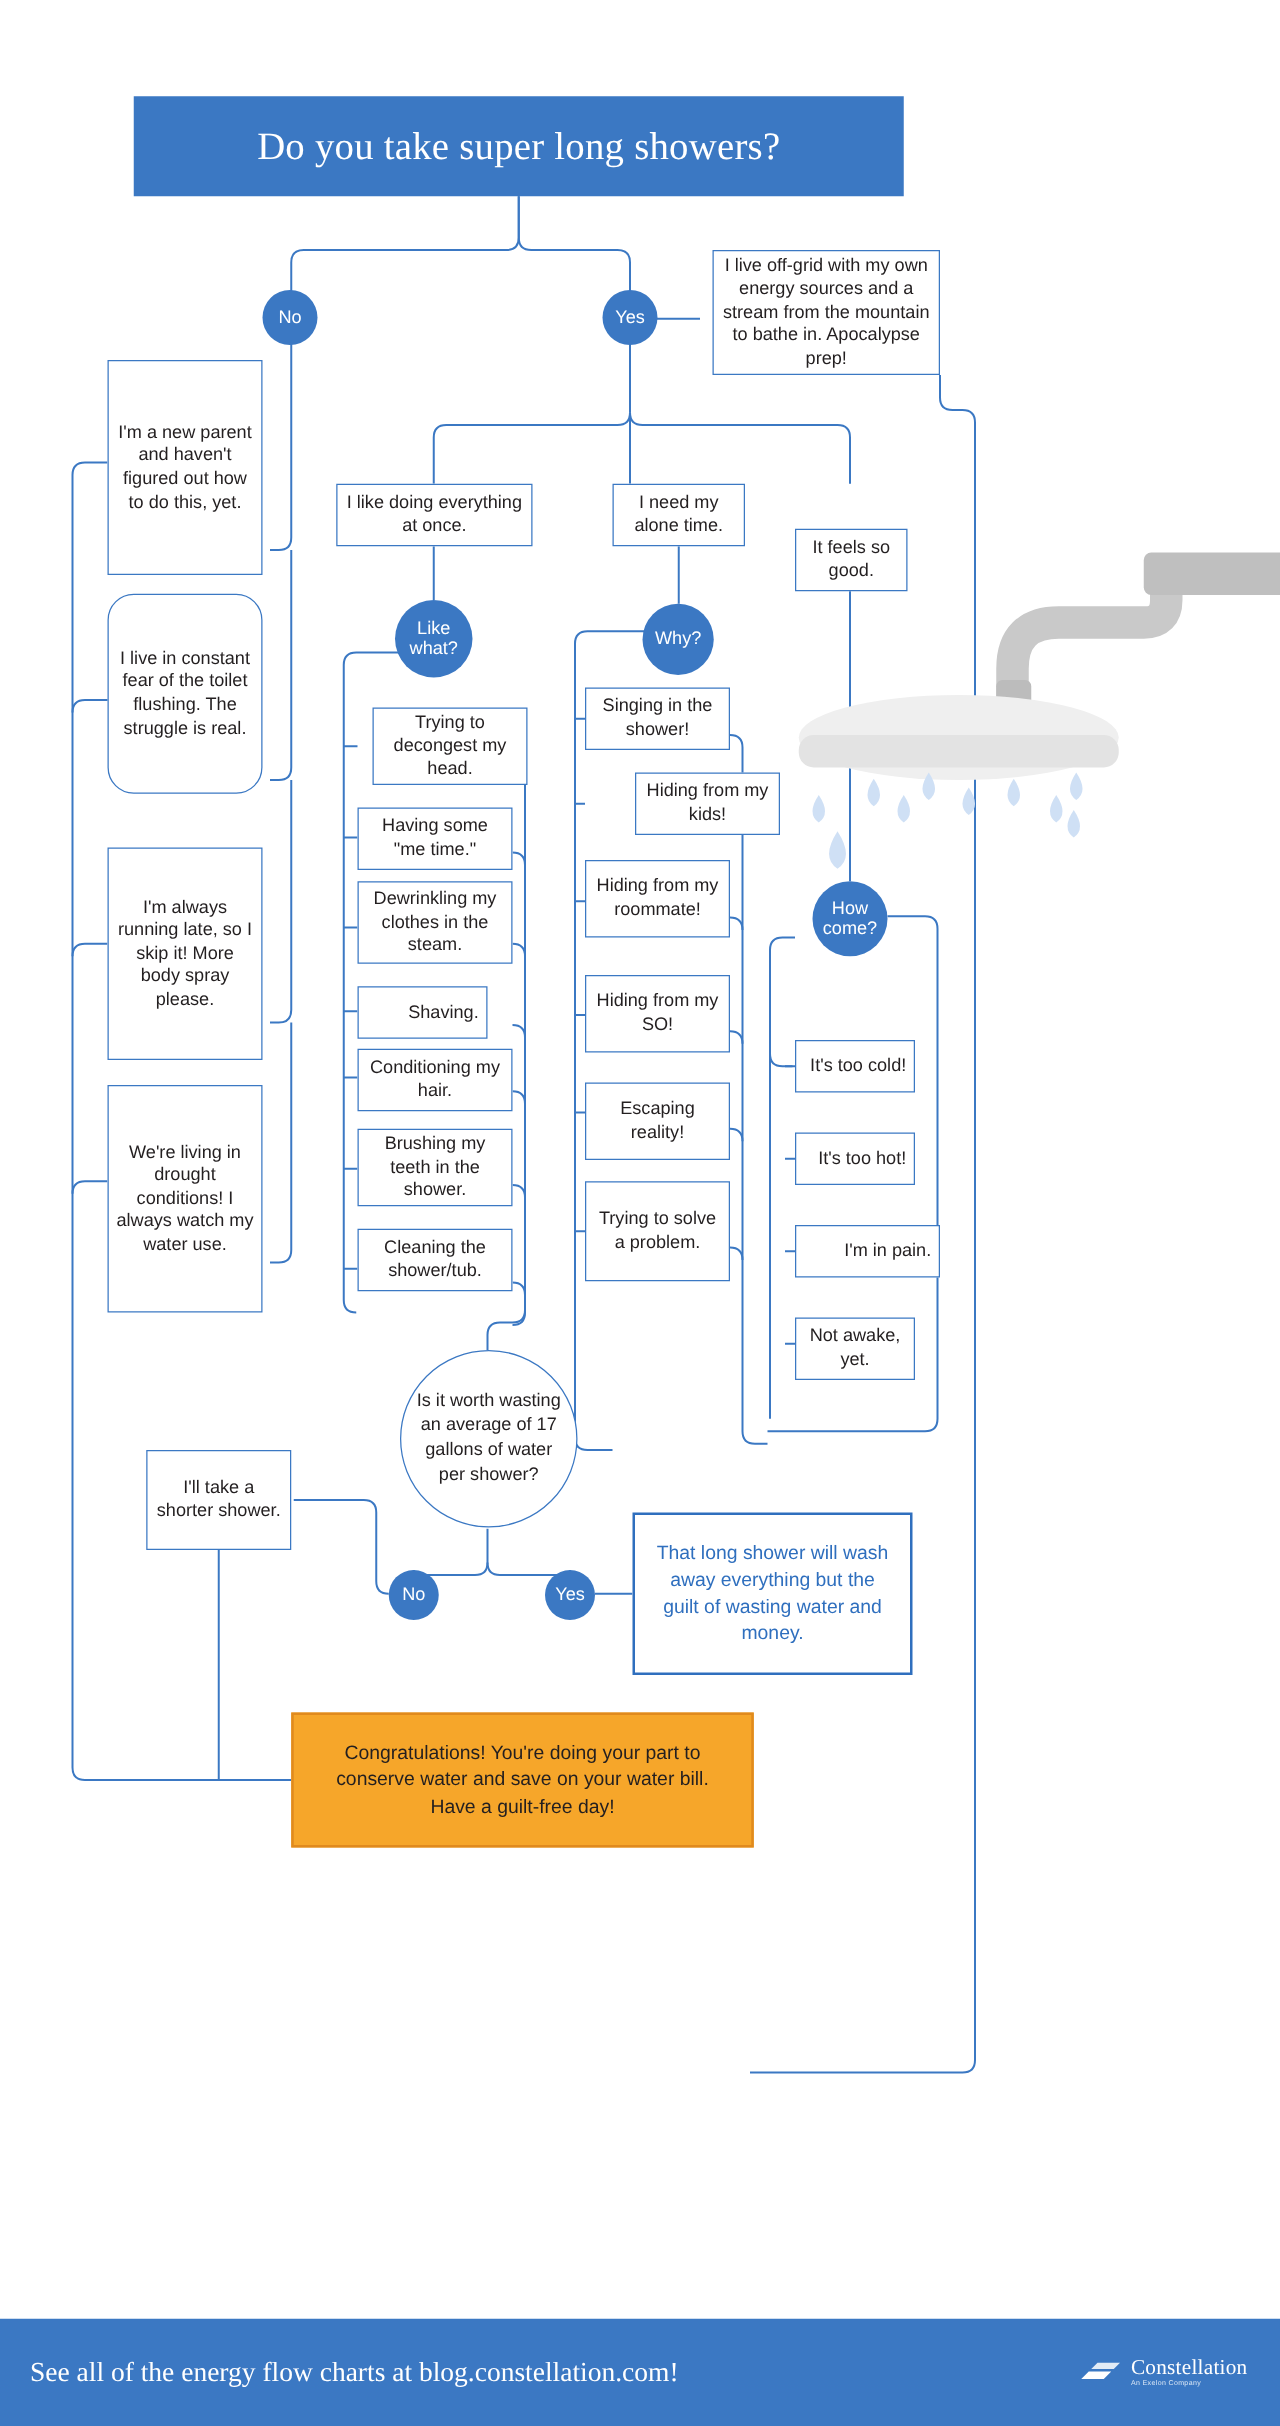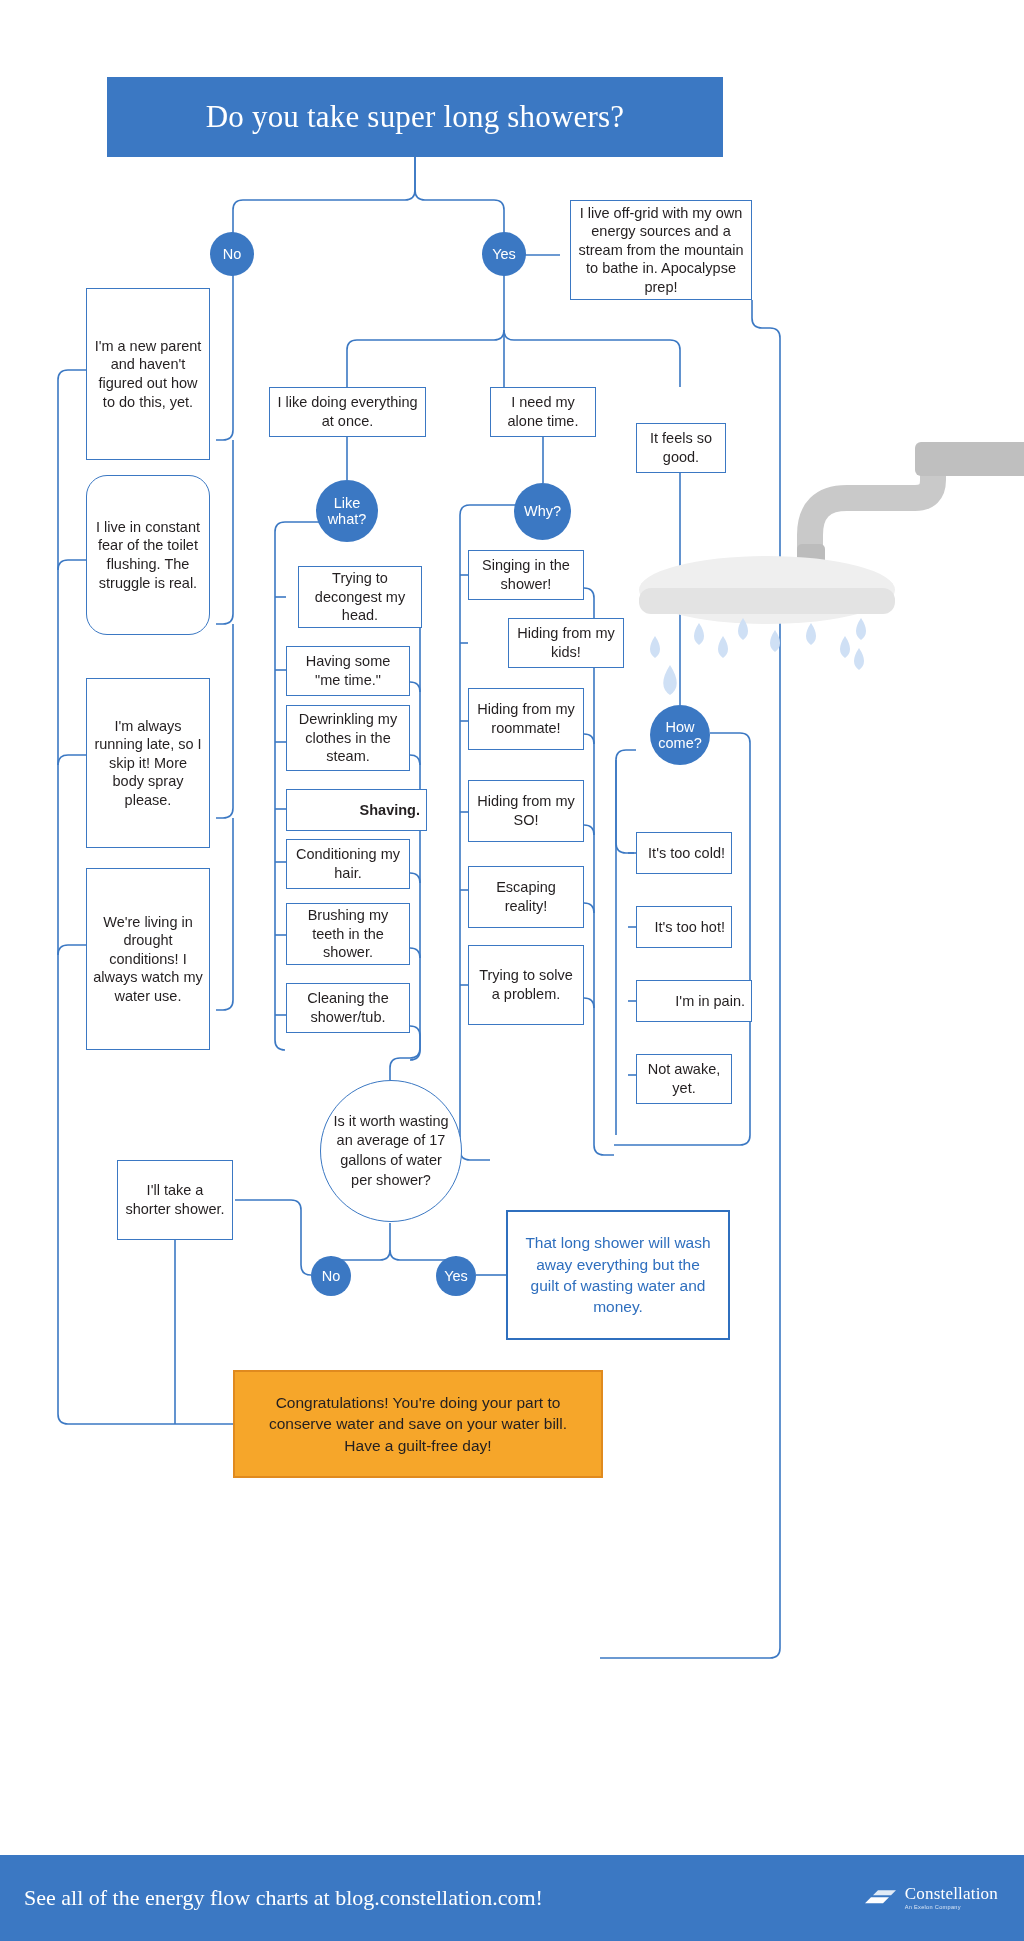--- a/index.html
+++ b/index.html
@@ -196,21 +196,21 @@
 
   <div class="box" style="left:298px; top:566px; width:124px; height:62px;">
     <span>Trying to decongest my head.</span>
     </div>
   <div class="box" style="left:286px; top:646px; width:124px; height:50px;">
     <span>Having some "me time."</span>
     </div>
   <div class="box" style="left:286px; top:705px; width:124px; height:66px;">
     <span>Dewrinkling my clothes in the steam.</span>
     </div>
-  <div class="box" style="left:286px; top:789px; width:141px; height:42px;font-weight:bold;">
+  <div class="box" style="left:286px; top:789px; width:104px; height:42px;">
     <span>Shaving.</span>
     </div>
   <div class="box" style="left:286px; top:839px; width:124px; height:50px;">
     <span>Conditioning my hair.</span>
     </div>
   <div class="box" style="left:286px; top:903px; width:124px; height:62px;">
     <span>Brushing my teeth in the shower.</span>
     </div>
   <div class="box" style="left:286px; top:983px; width:124px; height:50px;">
     <span>Cleaning the shower/tub.</span>

